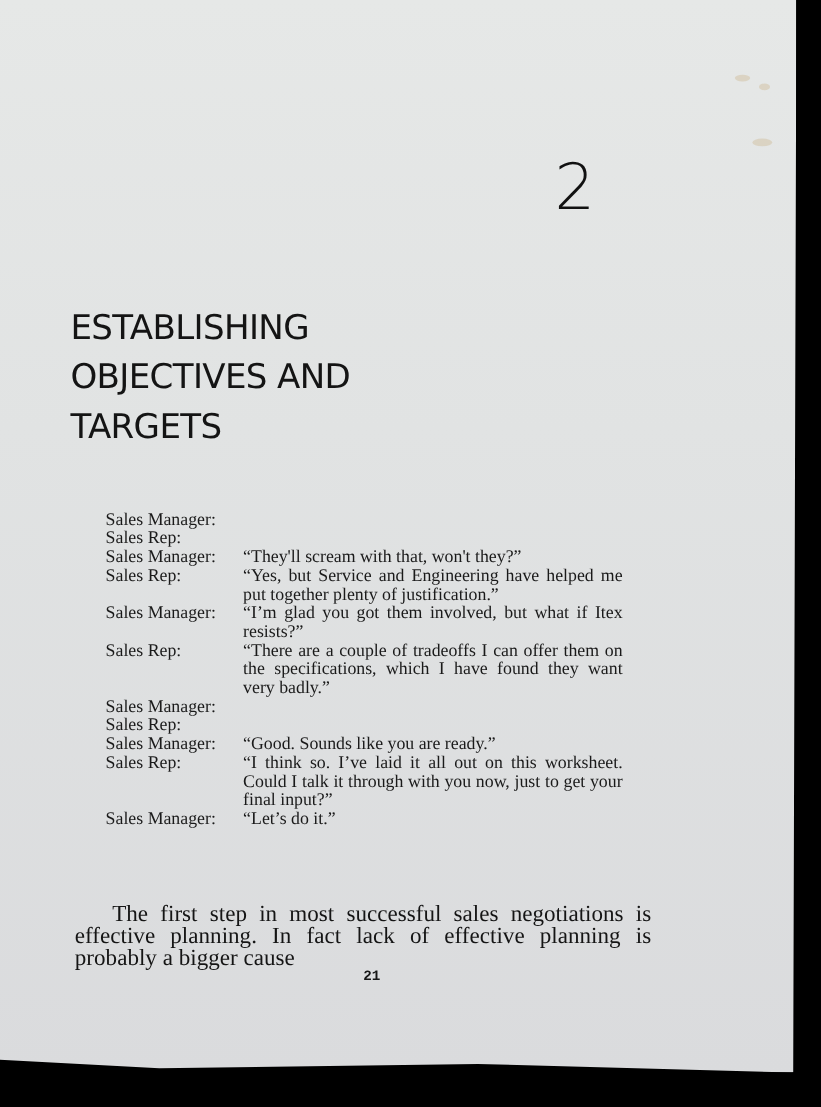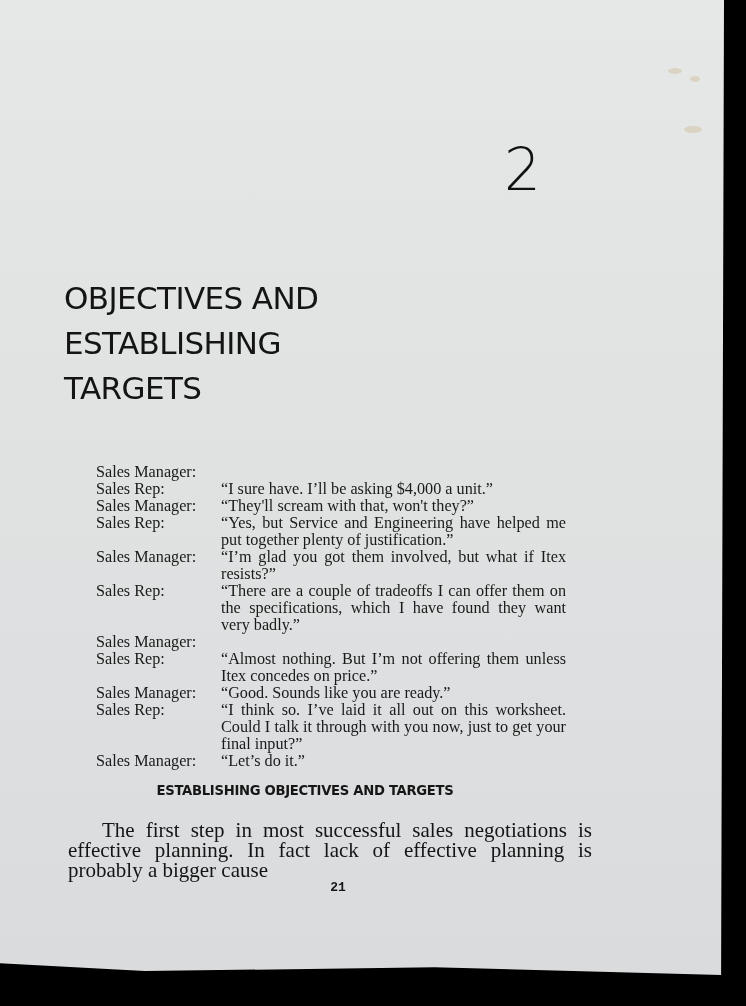--- a/index.html
+++ b/index.html
@@ -114,32 +114,31 @@
 
 <div class="page">
 
   <div class="stain" style="left:668px;top:68px;width:14px;height:6px;"></div>
   <div class="stain" style="left:690px;top:76px;width:10px;height:6px;"></div>
   <div class="stain" style="left:684px;top:126px;width:18px;height:7px;"></div>
 
   <div class="chapter-number">2</div>
 
   <h1 class="chapter-title" style="margin:0;">
+    <span>ESTABLISHING</span>
     <span>OBJECTIVES AND</span>
-    <span>ESTABLISHING</span>
     <span>TARGETS</span>
   </h1>
 
   <div class="dialogue">
     <div class="dialogue-row">
       <span class="speaker">Sales Manager:</span>
     </div>
     <div class="dialogue-row">
       <span class="speaker">Sales Rep:</span>
-      <span class="line">“I sure have. I’ll be asking $4,000 a unit.”</span>
     </div>
     <div class="dialogue-row">
       <span class="speaker">Sales Manager:</span>
       <span class="line">“They'll scream with that, won't they?”</span>
     </div>
     <div class="dialogue-row">
       <span class="speaker">Sales Rep:</span>
       <span class="line">“Yes, but Service and Engineering have helped me put together plenty of justification.”</span>
     </div>
     <div class="dialogue-row">
@@ -148,34 +147,32 @@
     </div>
     <div class="dialogue-row">
       <span class="speaker">Sales Rep:</span>
       <span class="line">“There are a couple of tradeoffs I can offer them on the specifications, which I have found they want very badly.”</span>
     </div>
     <div class="dialogue-row">
       <span class="speaker">Sales Manager:</span>
     </div>
     <div class="dialogue-row">
       <span class="speaker">Sales Rep:</span>
-      <span class="line">“Almost nothing. But I’m not offering them unless Itex concedes on price.”</span>
     </div>
     <div class="dialogue-row">
       <span class="speaker">Sales Manager:</span>
       <span class="line">“Good. Sounds like you are ready.”</span>
     </div>
     <div class="dialogue-row">
       <span class="speaker">Sales Rep:</span>
       <span class="line">“I think so. I’ve laid it all out on this worksheet. Could I talk it through with you now, just to get your final input?”</span>
     </div>
     <div class="dialogue-row">
       <span class="speaker">Sales Manager:</span>
       <span class="line">“Let’s do it.”</span>
     </div>
   </div>
 
-  <h2 class="section-heading" style="margin:0;">ESTABLISHING OBJECTIVES AND TARGETS</h2>
 
   <p class="body-para" style="margin:0;">The first step in most successful sales negotiations is effective planning. In fact lack of effective planning is probably a bigger cause</p>
 
   <div class="page-number">21</div>
 </div>
 
 </body></html>

